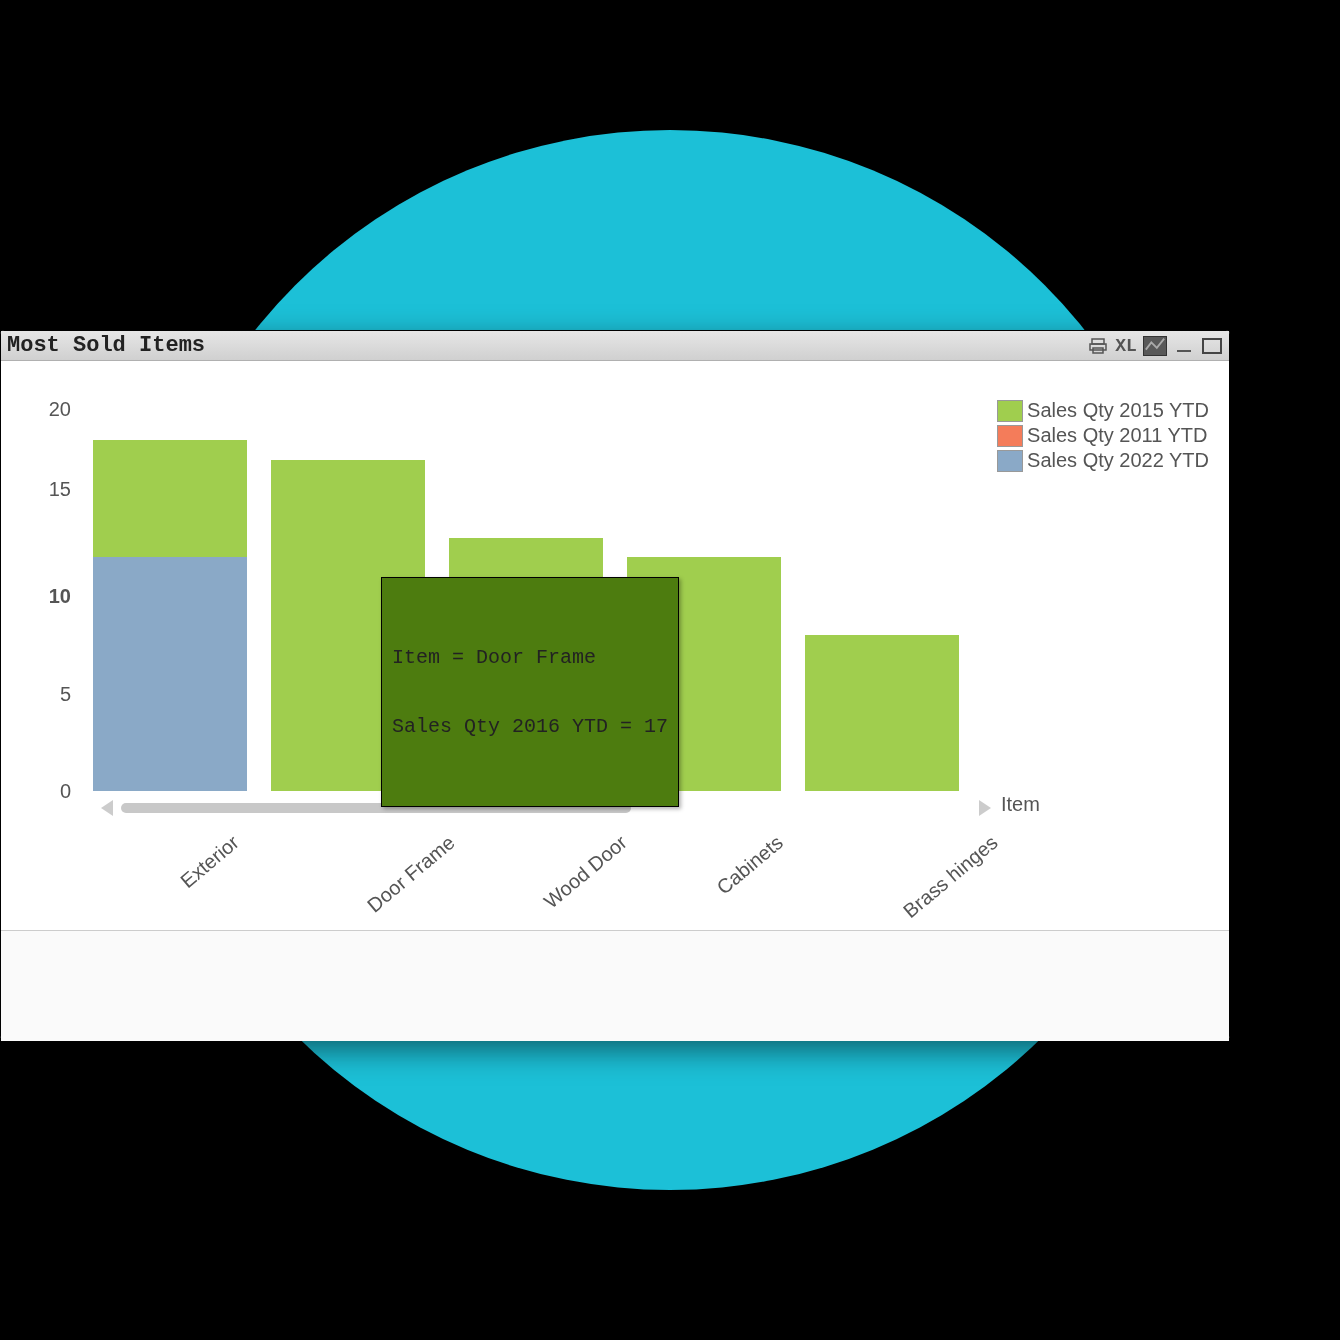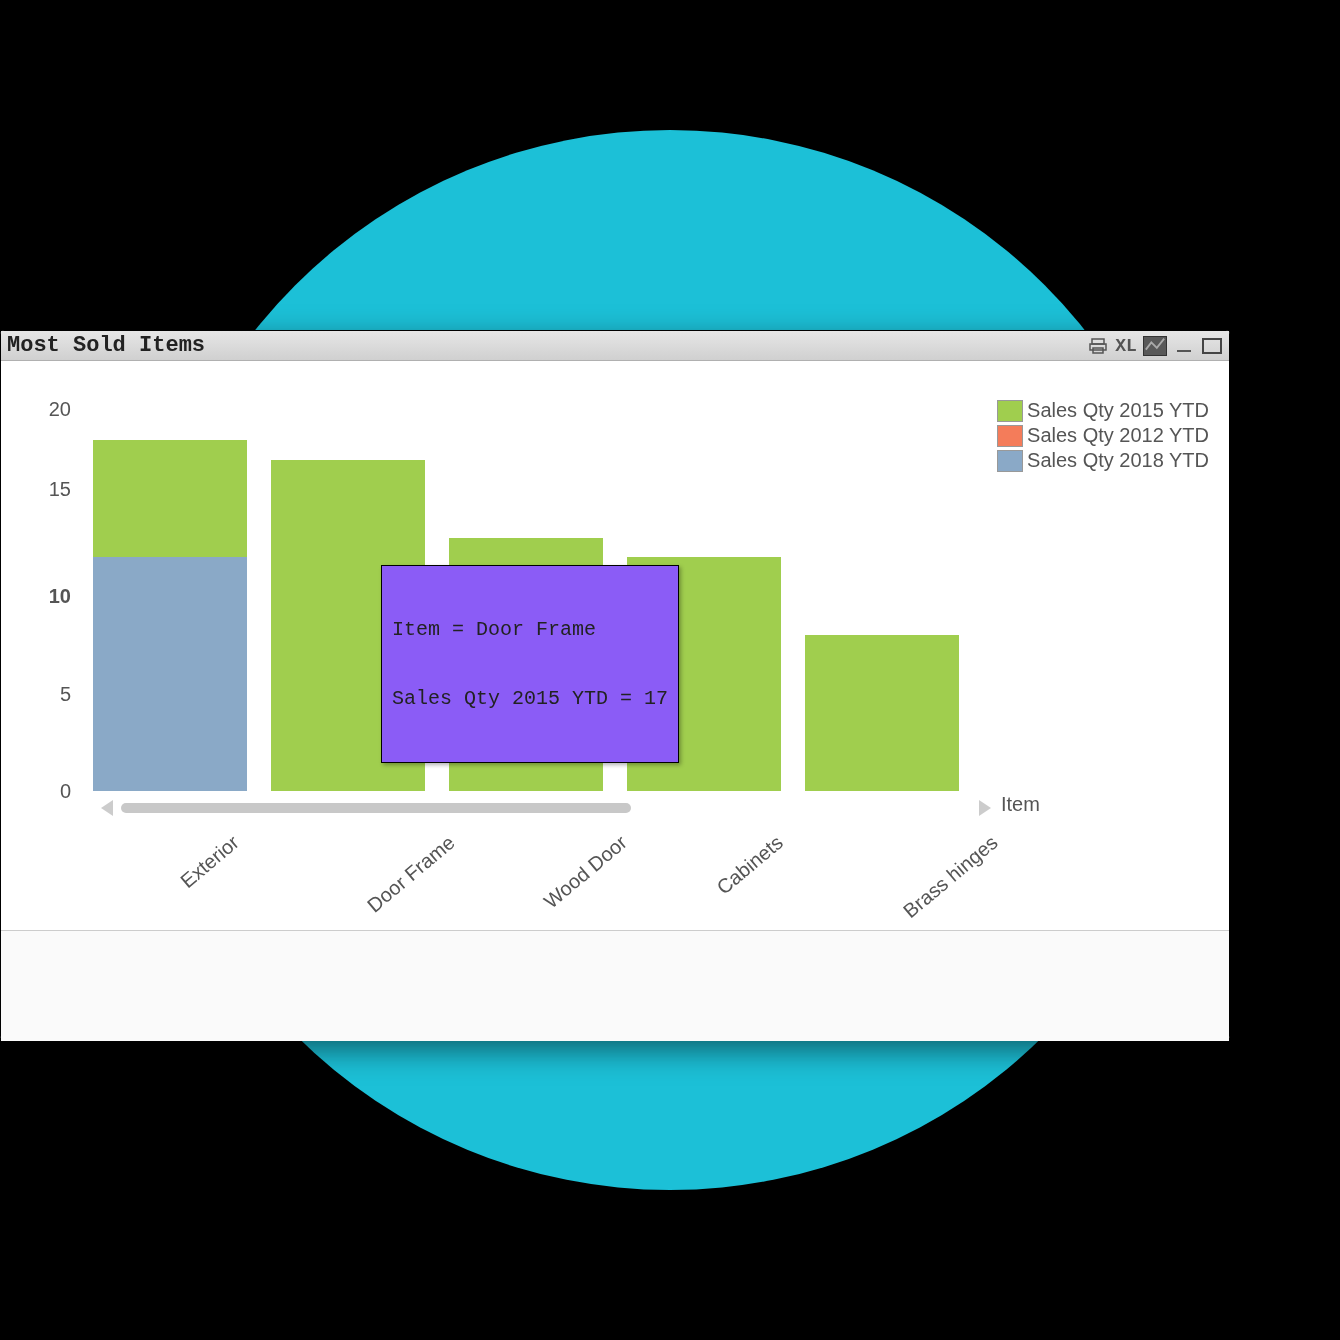--- a/index.html
+++ b/index.html
@@ -100,24 +100,24 @@
   .axis-label { position:absolute; top:432px; left:1000px; font-size:20px; color:#555;}
   .legend {
     position:absolute;
     top:38px; right:20px;
     font-size:20px; color:#555;
   }
   .legend-row { display:flex; align-items:center; gap:4px; margin-bottom:2px;}
   .swatch { width:26px; height:22px; border:1px solid #999;}
   .tooltip {
     position:absolute;
-    left:380px; top:204px;
-    background:#8b5cf6;
+    left:380px; top:216px;
+    background:#4d7c0f;
     border:1px solid #000;
-    padding:6px 10px;
+    padding:22px 10px;
     font-family:"Courier New",monospace;
     font-size:20px;
     color:#222;
     box-shadow: 2px 2px 4px rgba(0,0,0,0.3);
     white-space:pre;
   }
 </style>
 </head>
 <body>
 
@@ -211,28 +211,28 @@
         <div class="x-label" style="left: 791px; top: 10px;">Brass hinges</div>
       </div>
 
     <div class="legend" id="legend">
         <div class="legend-row">
           <div class="swatch" style="background: rgb(160, 206, 78);"></div>
           <span>Sales Qty 2015 YTD</span>
         </div>
         <div class="legend-row">
           <div class="swatch" style="background: rgb(244, 124, 90);"></div>
-          <span>Sales Qty 2012 YTD</span>
+          <span>Sales Qty 2011 YTD</span>
         </div>
         <div class="legend-row">
           <div class="swatch" style="background: rgb(138, 169, 199);"></div>
-          <span>Sales Qty 2018 YTD</span>
+          <span>Sales Qty 2022 YTD</span>
         </div>
       </div>
 
     <div class="tooltip">
       <div>Item = Door Frame</div>
-      <div>Sales Qty 2015 YTD = 17</div>
+      <div>Sales Qty 2016 YTD = 17</div>
     </div>
 
   </div>
   <div class="footer-area"></div>
 </div>
 
 </body></html>

